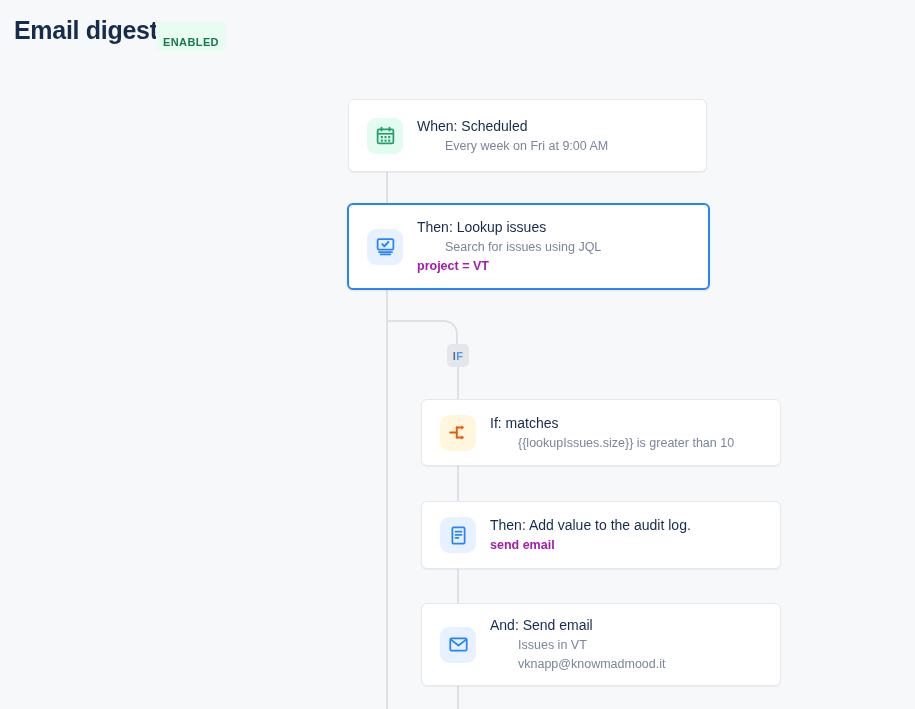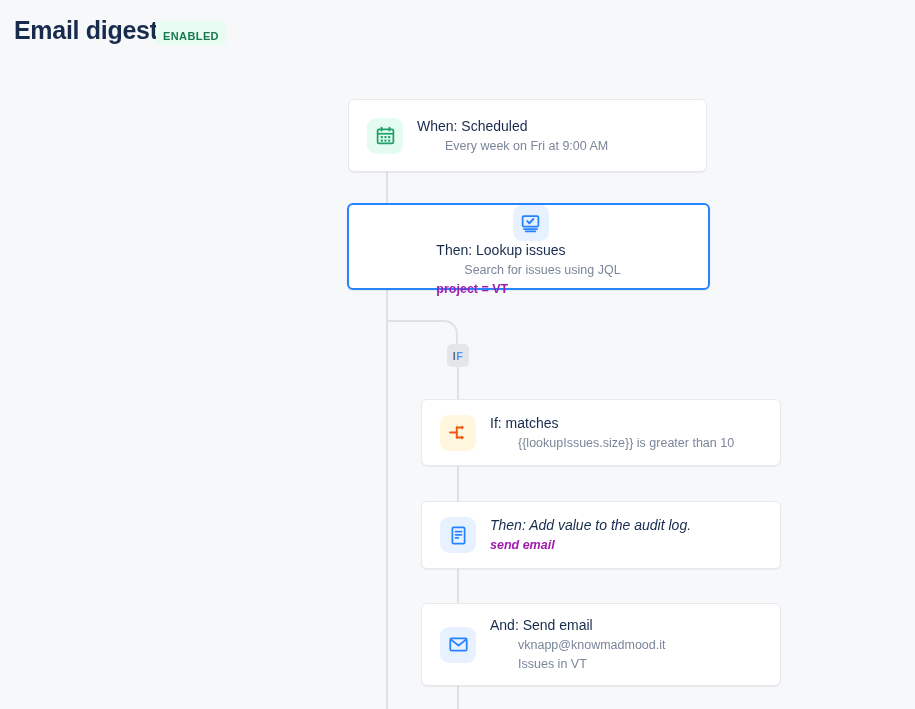--- a/index.html
+++ b/index.html
@@ -16,21 +16,21 @@
   .header { position: absolute; left: 0; top: 0; width: 915px; height: 62px; }
   .page-title {
     position: absolute; left: 14px; top: 15px;
     font-size: 25px; font-weight: 700; color: #172b4d;
     letter-spacing: -0.3px; line-height: 30px;
   }
   .status-badge {
     position: absolute; left: 156px; top: 21px;
     background: #e8fcf2; color: #18794e;
     font-size: 11px; font-weight: 700; letter-spacing: 0.4px;
-    padding: 9px 7px 3px 7px; border-radius: 3px; line-height: 12px;
+    padding: 15px 7px 3px 7px; border-radius: 3px; line-height: 12px;
   }
 
   
   .conn { position: absolute; background: #dfe1e6; }
   .conn-v { width: 2px; }
   .conn-elbow-r {
     position: absolute;
     border-right: 2px solid #dfe1e6;
     border-top: 2px solid #dfe1e6;
     border-top-right-radius: 14px;
@@ -53,21 +53,20 @@
     border: 1px solid #e6e8ec;
     border-radius: 6px;
     box-shadow: 0 1px 1px rgba(9,30,66,0.06);
     display: flex;
     align-items: center;
     z-index: 2;
   }
   .card.selected {
     border: 2px solid #2684ff;
     box-shadow: 0 1px 2px rgba(9,30,66,0.08);
-    flex-direction: column;
   }
   .card-icon {
     width: 36px; height: 36px; border-radius: 9px;
     margin-left: 18px; margin-right: 14px;
     flex: 0 0 36px;
     display: flex; align-items: center; justify-content: center;
   }
   .ic-green { background: #e3fcef; }
   .ic-blue  { background: #e8f1ff; }
   .ic-amber { background: #fff7dd; }
@@ -81,21 +80,21 @@
   }
   .card-strong {
     font-size: 12.5px; color: #a21caf; line-height: 18px;
     font-weight: 700; margin-top: 1px;
   }
 
   
   #card-when    { left: 348px; top: 99px;  width: 359px; height: 73px; }
   #card-lookup  { left: 347px; top: 203px; width: 363px; height: 87px; }
   #card-if      { left: 421px; top: 399px; width: 360px; height: 67px; }
-  #card-audit   { left: 421px; top: 501px; width: 360px; height: 68px; font-style: italic; }
+  #card-audit   { left: 421px; top: 501px; width: 360px; height: 68px; }
   #card-send    { left: 421px; top: 603px; width: 360px; height: 83px; }
 </style>
 </head>
 <body>
 
 <div id="root">
 
   <div class="header">
     <div class="page-title">Email digest</div>
     <div class="status-badge">ENABLED</div>
@@ -184,18 +183,18 @@
 
   <div class="card" id="card-send">
     <div class="card-icon ic-blue">
       <svg width="21" height="21" viewBox="0 0 24 24" fill="none" aria-hidden="true">
         <rect x="2.6" y="5" width="18.8" height="14" rx="1.6" stroke="#2684ff" stroke-width="2"></rect>
         <path d="M3.4 6.4L12 13.2l8.6-6.8" stroke="#2684ff" stroke-width="2" stroke-linecap="round" stroke-linejoin="round"></path>
       </svg>
     </div>
     <div class="card-body">
       <div class="card-title">And: Send email</div>
+      <div class="card-sub">Issues in VT</div>
       <div class="card-sub">vknapp@knowmadmood.it</div>
-      <div class="card-sub">Issues in VT</div>
     </div>
   </div>
 
 </div>
 
 </body></html>

